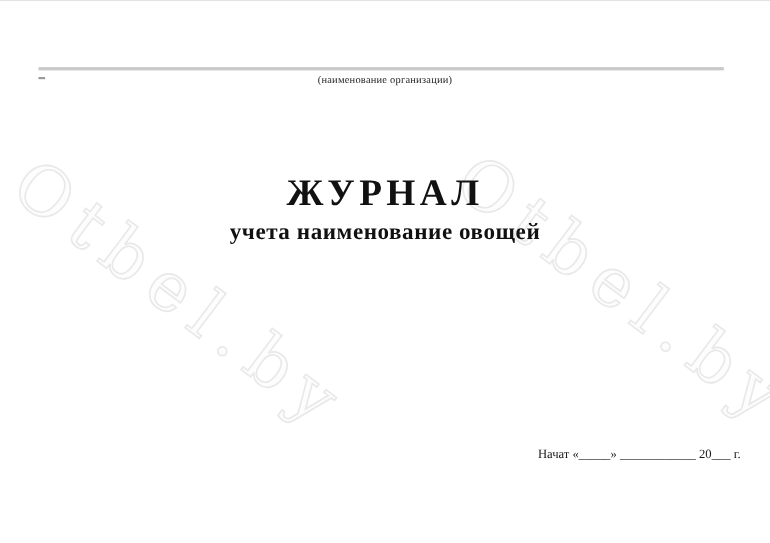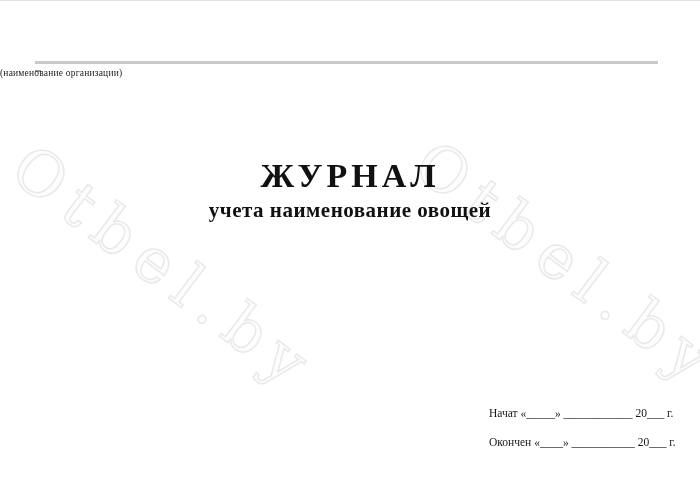--- a/index.html
+++ b/index.html
@@ -49,20 +49,21 @@
     position: absolute;
     left: 35px; top: 70px;
     width: 6px; height: 2px;
     background: #9a9a9a;
     z-index: 1;
   }
   .org-caption {
     position: absolute;
     left: 0; top: 68px;
     width: 700px;
+    text-align: center;
     font-size: 9.5px;
     letter-spacing: 0.2px;
     color: #1c1c1c;
     z-index: 1;
   }
 
   
   .title-block {
     position: absolute;
     left: 0; top: 159px;
@@ -113,14 +114,13 @@
 <div class="margin-tick"></div>
 <div class="org-caption">(наименование организации)</div>
 
 <div class="title-block">
   <div class="title-main">ЖУРНАЛ</div>
   <div class="title-sub">учета наименование овощей</div>
 </div>
 
 <div class="footer-block">
   <div class="footer-line">Начат «_____» ____________ 20___ г.</div>
-  <div class="footer-line">Окончен «____» ___________ 20___ г.</div>
 </div>
 
 </body></html>

